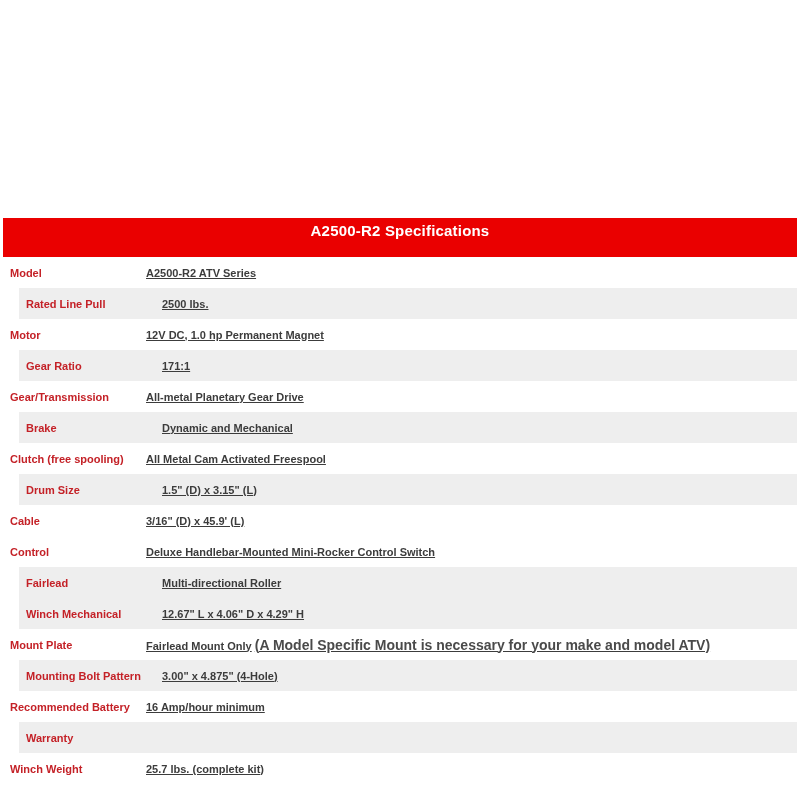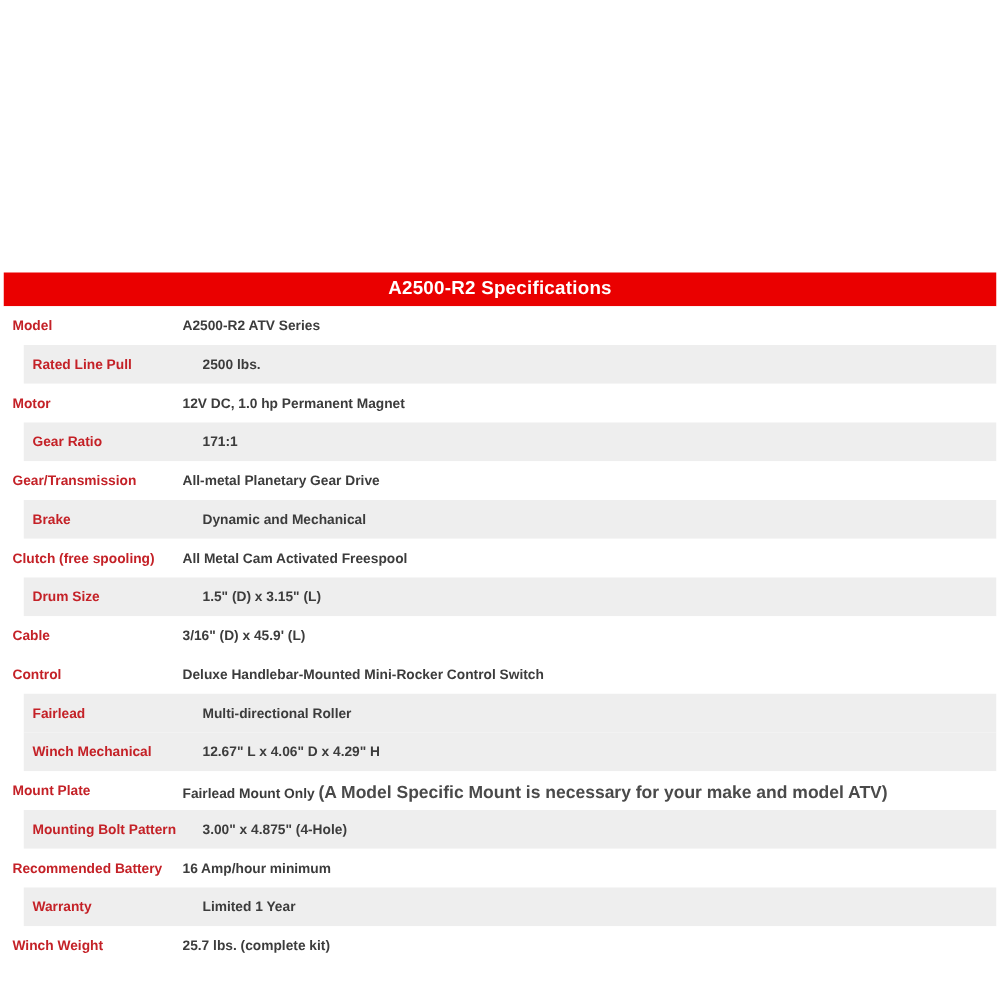--- a/index.html
+++ b/index.html
@@ -21,21 +21,21 @@
     position: absolute;
     top: 218px;
     left: 3px;
     width: 794px;
   }
   .spec-header {
     background: #ea0000;
     color: #ffffff;
     font-weight: bold;
     font-size: 15px;
-    height: 27px;
+    height: 39px;
     line-height: 25px;
     text-align: center;
     letter-spacing: 0.2px;
   }
   .spec-row {
     display: flex;
     align-items: center;
     height: 31px;
     background: #ffffff;
     overflow: hidden;
@@ -53,20 +53,21 @@
     padding-left: 7px;
     color: #c42127;
     font-weight: bold;
     font-size: 11px;
   }
   .cell.value {
     flex: 1 1 auto;
     color: #3c3c3c;
     font-weight: bold;
     font-size: 11px;
+    text-decoration: underline;
   }
   .value-note {
     font-size: 14px;
     color: #4a4a4a;
     margin-left: 3px;
     font-weight: bold;
     margin-top: 37px;
   }
 </style>
 </head>
@@ -146,21 +147,20 @@
     <div class="cell value"><span class="value-text">3.00" x 4.875" (4-Hole)</span></div>
   </div>
 
   <div class="spec-row">
     <div class="cell label">Recommended Battery</div>
     <div class="cell value"><span class="value-text">16 Amp/hour minimum</span></div>
   </div>
 
   <div class="spec-row alt">
     <div class="cell label">Warranty</div>
-    <div class="cell value"><span class="value-text">Limited 1 Year</span></div>
   </div>
 
   <div class="spec-row">
     <div class="cell label">Winch Weight</div>
     <div class="cell value"><span class="value-text">25.7 lbs. (complete kit)</span></div>
   </div>
 </div>
   </div>
 </div>
 

